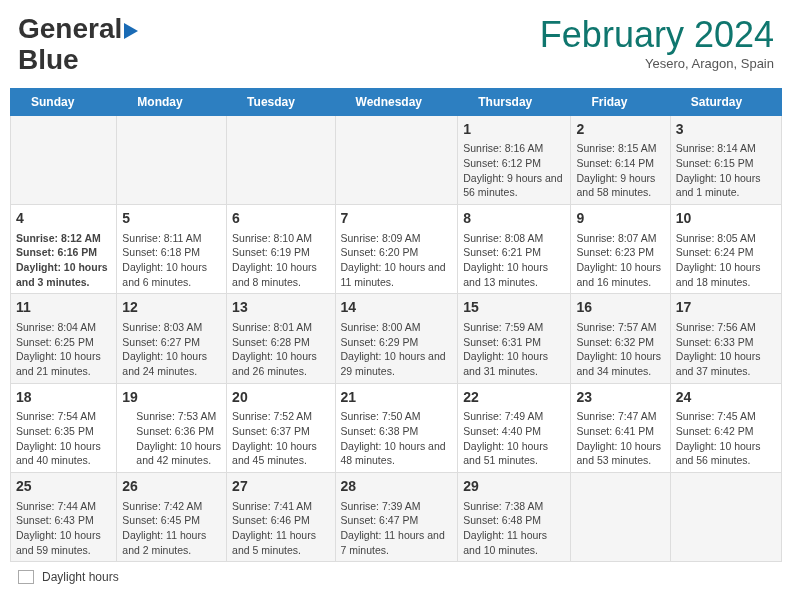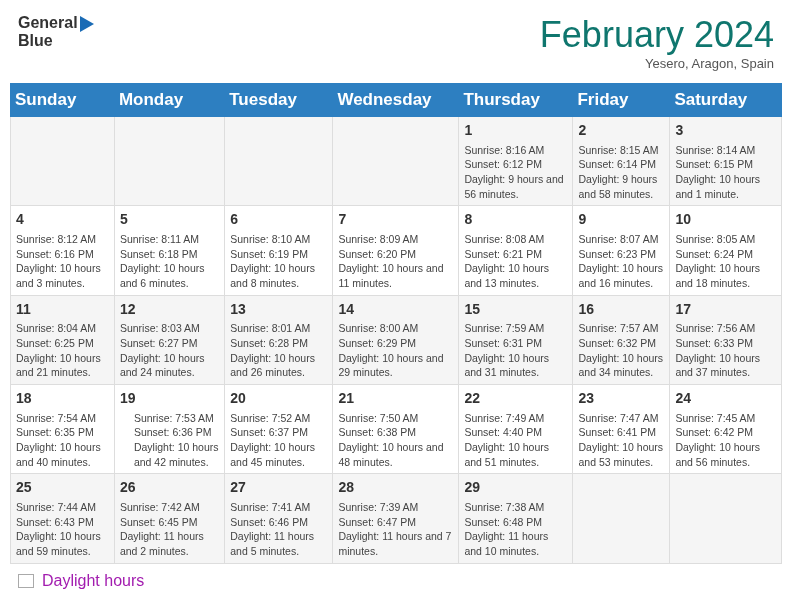--- a/index.html
+++ b/index.html
@@ -16,21 +16,21 @@
       align-items: flex-start;
       margin-bottom: 8px;
       padding: 4px 8px;
     }
     .logo {
       display: flex;
       flex-direction: column;
       align-items: flex-start;
     }
     .logo-text {
-      font-size: 16px;
+      font-size: 28px;
       font-weight: bold;
       color: #333;
       line-height: 1.1;
     }
     .logo-arrow {
       width: 0;
       height: 0;
       border-top: 8px solid transparent;
       border-bottom: 8px solid transparent;
       border-left: 14px solid #1a6bb5;
@@ -57,24 +57,24 @@
     table {
       width: 100%;
       border-collapse: collapse;
       font-size: 11px;
     }
     thead tr {
       background-color: #2d7fc1;
       color: #fff;
     }
     thead th {
-      padding: 6px 4px;
+      padding: 6px 20px;
       text-align: left;
       font-weight: bold;
-      font-size: 17px;
+      font-size: 12px;
       border: 1px solid #2d7fc1;
     }
     tbody tr {
       background-color: #fff;
     }
     tbody tr:nth-child(odd) {
       background-color: #f5f5f5;
     }
     tbody td {
       padding: 4px 5px;
@@ -104,22 +104,22 @@
       padding: 2px 8px;
     }
     .daylight-box {
       width: 16px;
       height: 14px;
       background: #fff;
       border: 1px solid #aaa;
       display: inline-block;
     }
     .footer-label {
-      font-size: 16px;
-      color: #a21caf;
+      font-size: 12px;
+      color: #404040;
     }
   </style>
 </head>
 <body>
 
 <div class="header">
   <div class="logo">
     <div class="logo-line">
       <span class="logo-text">
         <span>General</span><span class="logo-arrow"></span>
@@ -168,21 +168,21 @@
         <td>
           <span class="day-number">3</span>
           <div class="day-info" style="white-space: pre-line;">Sunrise: 8:14 AM
 Sunset: 6:15 PM
 Daylight: 10 hours and 1 minute.</div>
         </td>
       </tr>
       <tr>
         <td>
           <span class="day-number">4</span>
-          <div class="day-info" style="white-space: pre-line;">Sunrise: 8:12 AM
+          <div class="day-info" style="white-space: pre-line; font-weight: bold;">Sunrise: 8:12 AM
 Sunset: 6:16 PM
 Daylight: 10 hours and 3 minutes.</div>
         </td>
         <td>
           <span class="day-number">5</span>
           <div class="day-info" style="white-space: pre-line;">Sunrise: 8:11 AM
 Sunset: 6:18 PM
 Daylight: 10 hours and 6 minutes.</div>
         </td>
         <td>

